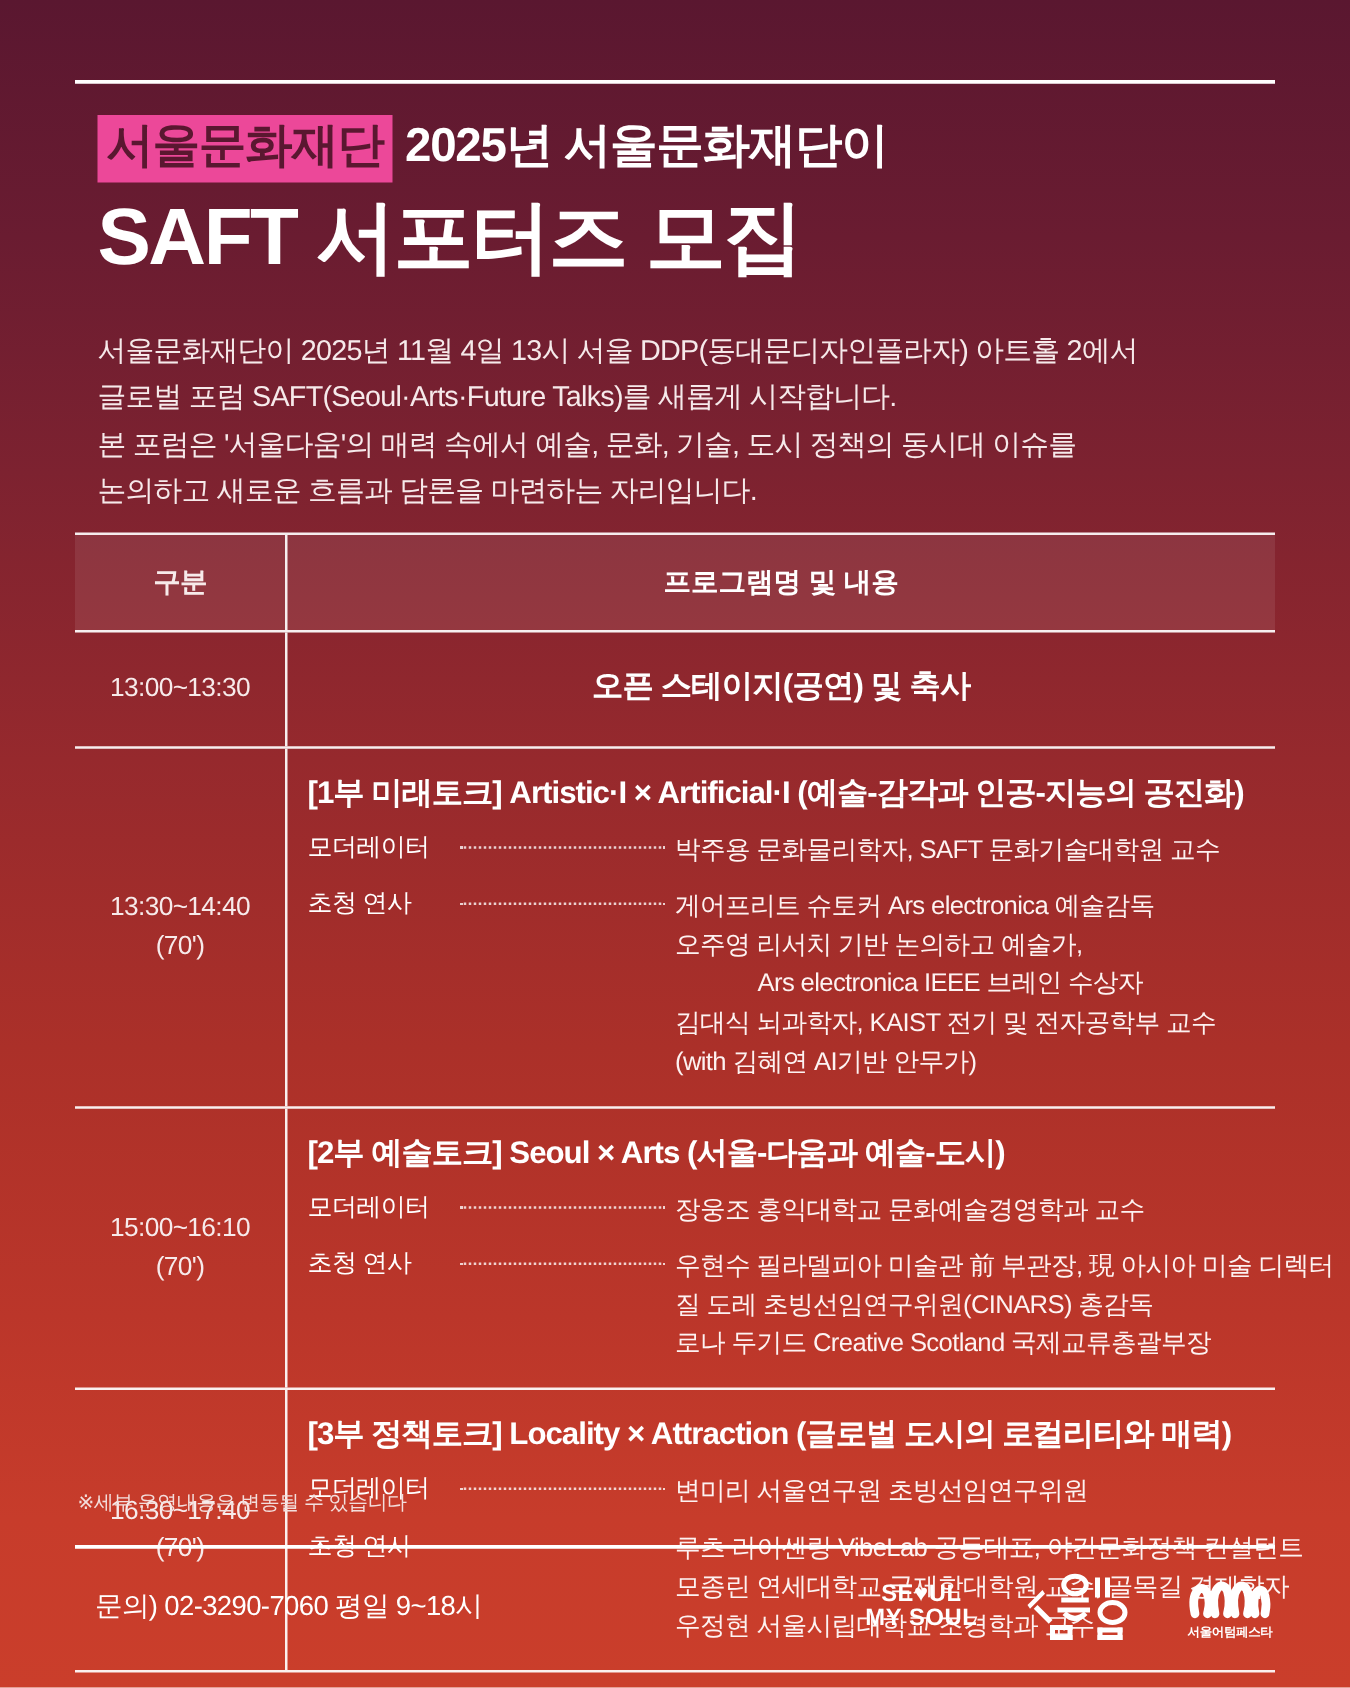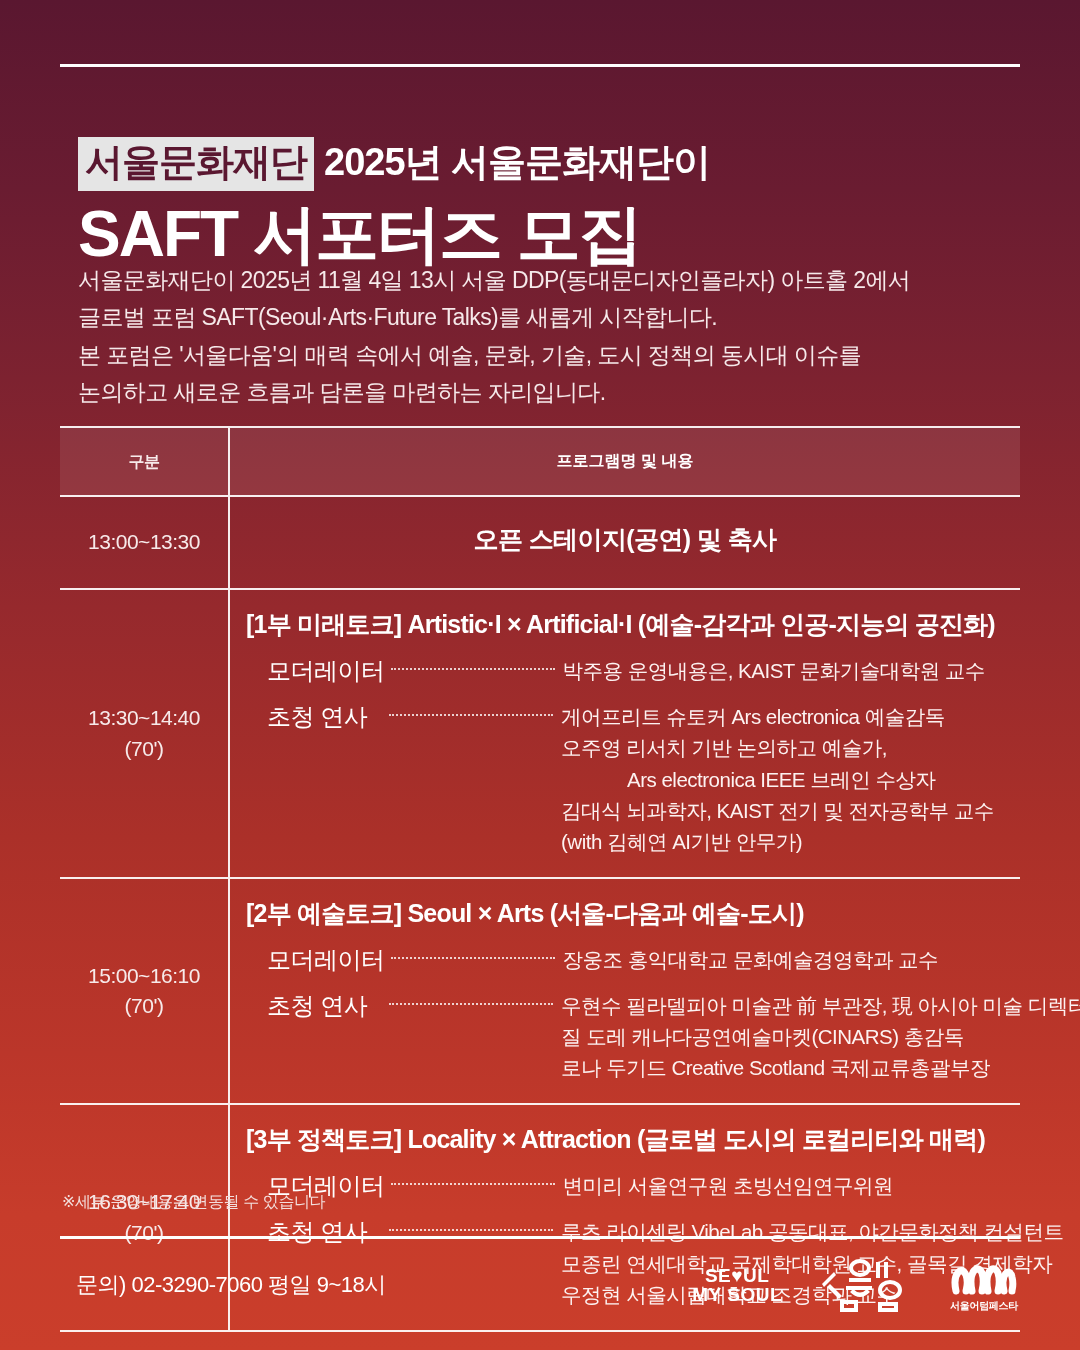--- a/index.html
+++ b/index.html
@@ -28,24 +28,23 @@
   }
 
   
   .header{ position:absolute; left:78px; top:92px; width:960px; }
   .kicker{
     display:flex; align-items:baseline; gap:10px;
     font-size:38px; font-weight:bold; letter-spacing:-1px;
     line-height:1.2; white-space:nowrap;
   }
   .kicker .chip{
-    background:#e5e5e5; color:#5a1730;
+    background:#ec4899; color:#5a1730;
     padding:3px 7px 5px 7px; display:inline-block;
     font-weight:bold;
-    margin-top:45px;
   }
   .kicker .rest{ color:#ffffff; }
   .bigtitle{
     margin-top:8px;
     font-size:64px; font-weight:bold; letter-spacing:-2px;
     line-height:1.12; white-space:nowrap;
   }
 
   
   .intro{
@@ -76,21 +75,21 @@
     padding:10px 4px;
   }
   .pcol{
     flex:1 1 auto;
     border-left:2px solid rgba(255,255,255,0.92);
     padding:12px 16px 16px 16px;
     display:flex; flex-direction:column;
   }
   .trow.head .ccol,
   .trow.head .pcol{
-    font-size:16px; font-weight:bold;
+    font-size:22px; font-weight:bold;
     align-items:center; justify-content:center;
     text-align:center; padding-top:22px; padding-bottom:22px;
   }
   .trow.head .pcol{ flex-direction:row; }
 
   .onecell{
     font-size:25px; font-weight:bold; letter-spacing:-0.6px;
     text-align:center; padding:14px 0 16px 0; width:100%;
   }
 
@@ -99,23 +98,23 @@
     width:100%;
     padding:6px 0 14px 0; white-space:nowrap;
   }
 
   .line{
     display:flex; align-items:flex-start;
     margin-bottom:4px;
   }
   .lbl{
     flex:0 0 118px;
-    font-size:24px; letter-spacing:-0.5px;
+    font-size:20px; letter-spacing:-0.5px;
     display:flex; justify-content:space-between;
-    padding-right:2px; white-space:nowrap;margin-left:21px;
+    padding-right:2px; white-space:nowrap;
   }
   .leader{
     flex:0 0 176px;
     position:relative; height:26px;
   }
   .leader::after{
     content:"";
     position:absolute; left:4px; right:8px; top:13px;
     border-top:2px dotted rgba(255,255,255,0.78);
   }
@@ -197,21 +196,21 @@
       <span>13:30~14:40</span>
       <span>(70')</span>
     </div>
     <div class="pcol">
       <div class="sess-title">[1부 미래토크] Artistic·I × Artificial·I (예술-감각과 인공-지능의 공진화)</div>
 
       <div class="line">
         <div class="lbl">모더레이터</div>
         <div class="leader"></div>
         <div class="vals">
-          <div>박주용 운영내용은, KAIST 문화기술대학원 교수</div>
+          <div>박주용 문화물리학자, SAFT 문화기술대학원 교수</div>
         </div>
       </div>
 
       <div class="line gap">
         <div class="lbl">초청   연사</div>
         <div class="leader"></div>
         <div class="vals">
           <div>게어프리트 슈토커  Ars electronica 예술감독</div>
           <div>오주영 리서치 기반 논의하고 예술가,</div>
           <div class="indent">Ars electronica IEEE 브레인 수상자</div>
@@ -236,21 +235,21 @@
         <div class="vals">
           <div>장웅조 홍익대학교 문화예술경영학과 교수</div>
         </div>
       </div>
 
       <div class="line gap">
         <div class="lbl">초청   연사</div>
         <div class="leader"></div>
         <div class="vals">
           <div>우현수 필라델피아 미술관 前 부관장, 現 아시아 미술 디렉터</div>
-          <div>질 도레 캐나다공연예술마켓(CINARS) 총감독</div>
+          <div>질 도레 초빙선임연구위원(CINARS) 총감독</div>
           <div>로나 두기드 Creative Scotland 국제교류총괄부장</div>
         </div>
       </div>
     </div>
   </div>
 
   <div class="trow">
     <div class="ccol">
       <span>16:30~17:40</span>
       <span>(70')</span>

